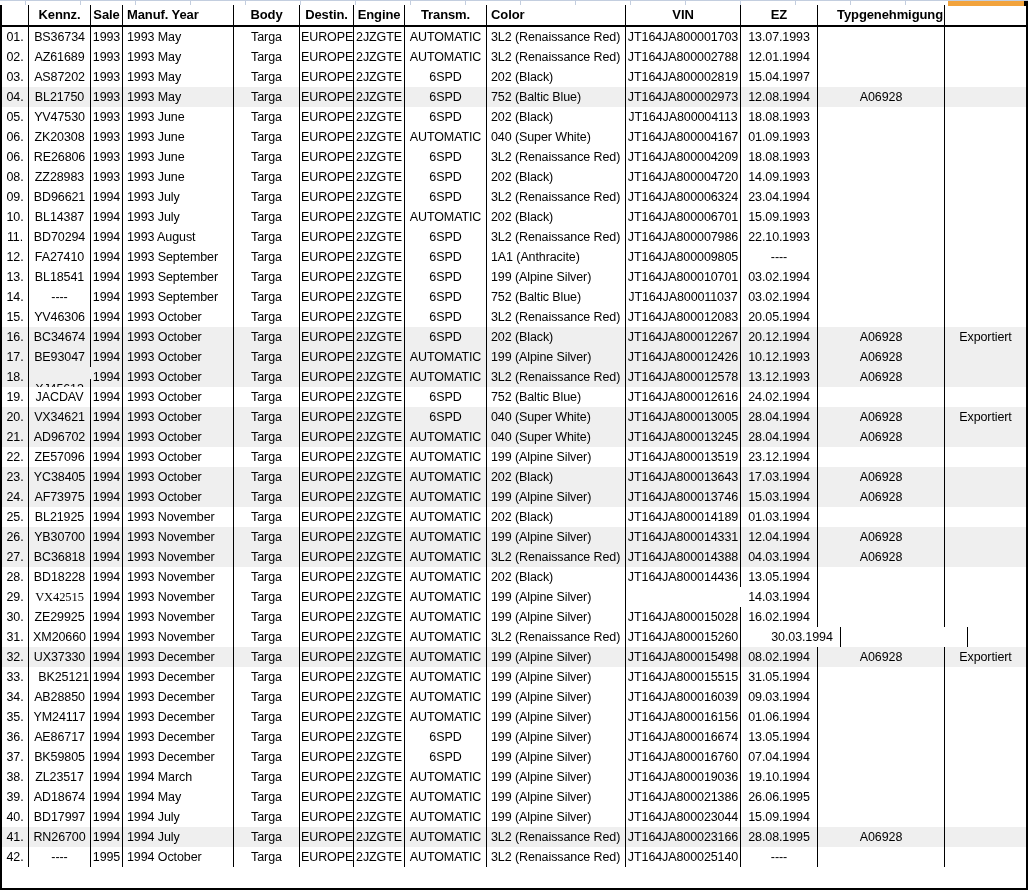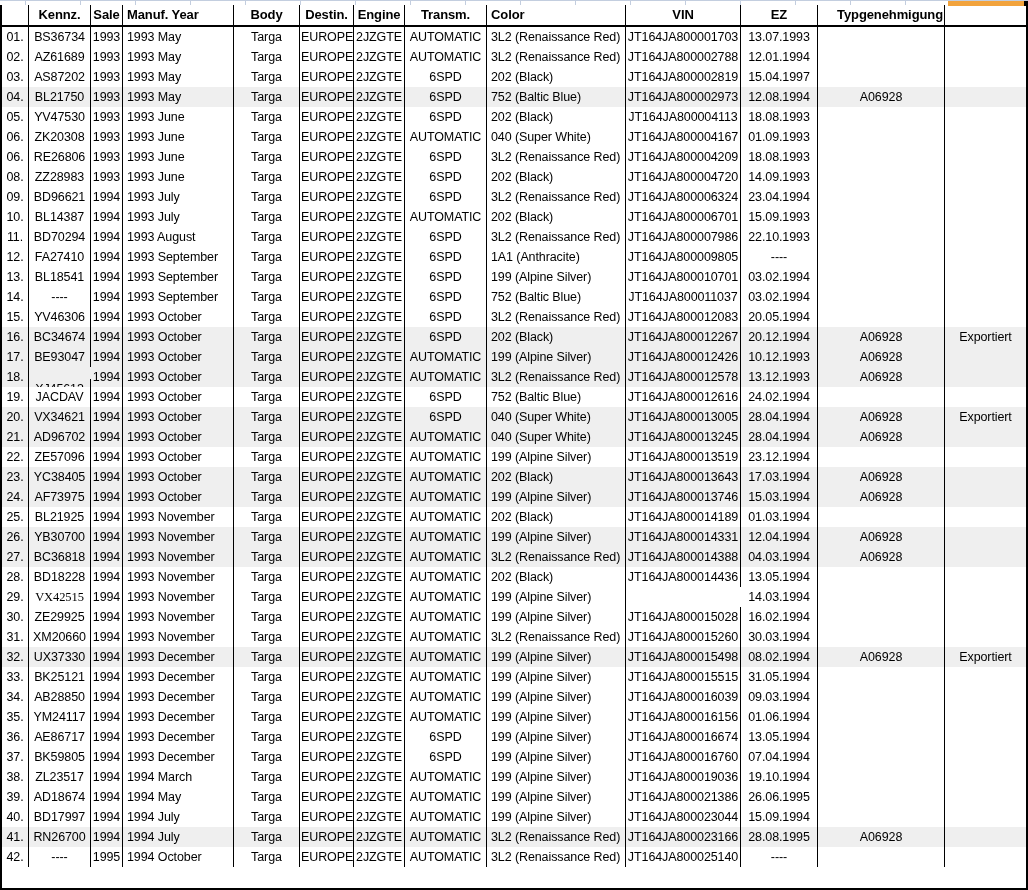--- a/index.html
+++ b/index.html
@@ -508,42 +508,42 @@
         <div class="cell" style="width: 27px;">31.</div>
         <div class="cell" style="width: 62px;">XM20660</div>
         <div class="cell" style="width: 32px;">1994</div>
         <div class="cell al" style="width: 111px;">1993 November</div>
         <div class="cell" style="width: 66px;">Targa</div>
         <div class="cell" style="width: 54px;">EUROPE</div>
         <div class="cell" style="width: 51px;">2JZGTE</div>
         <div class="cell" style="width: 82px;">AUTOMATIC</div>
         <div class="cell al" style="width: 139px;">3L2 (Renaissance Red)</div>
         <div class="cell" style="width: 115px;">JT164JA800015260</div>
-        <div class="cell" style="width: 77px;">30.03.1994</div>
+        <div class="cell" style="width: 77px; margin-left: 23px;">30.03.1994</div>
         <div class="cell" style="width: 127px;"></div>
         <div class="cell" style="width: 81px;"></div>
       </div>
       <div class="row shaded" style="background: rgb(239, 239, 239);">
         <div class="cell" style="width: 27px;">32.</div>
         <div class="cell" style="width: 62px;">UX37330</div>
         <div class="cell" style="width: 32px;">1994</div>
         <div class="cell al" style="width: 111px;">1993 December</div>
         <div class="cell" style="width: 66px;">Targa</div>
         <div class="cell" style="width: 54px;">EUROPE</div>
         <div class="cell" style="width: 51px;">2JZGTE</div>
         <div class="cell" style="width: 82px;">AUTOMATIC</div>
         <div class="cell al" style="width: 139px;">199 (Alpine Silver)</div>
         <div class="cell" style="width: 115px;">JT164JA800015498</div>
         <div class="cell" style="width: 77px;">08.02.1994</div>
         <div class="cell" style="width: 127px;">A06928</div>
         <div class="cell" style="width: 81px;">Exportiert</div>
       </div>
       <div class="row">
         <div class="cell" style="width: 27px;">33.</div>
-        <div class="cell" style="width: 62px;">BK25121</div>
+        <div class="cell" style="width: 62px; text-align: right;">BK25121</div>
         <div class="cell" style="width: 32px;">1994</div>
         <div class="cell al" style="width: 111px;">1993 December</div>
         <div class="cell" style="width: 66px;">Targa</div>
         <div class="cell" style="width: 54px;">EUROPE</div>
         <div class="cell" style="width: 51px;">2JZGTE</div>
         <div class="cell" style="width: 82px;">AUTOMATIC</div>
         <div class="cell al" style="width: 139px;">199 (Alpine Silver)</div>
         <div class="cell" style="width: 115px;">JT164JA800015515</div>
         <div class="cell" style="width: 77px;">31.05.1994</div>
         <div class="cell" style="width: 127px;"></div>

